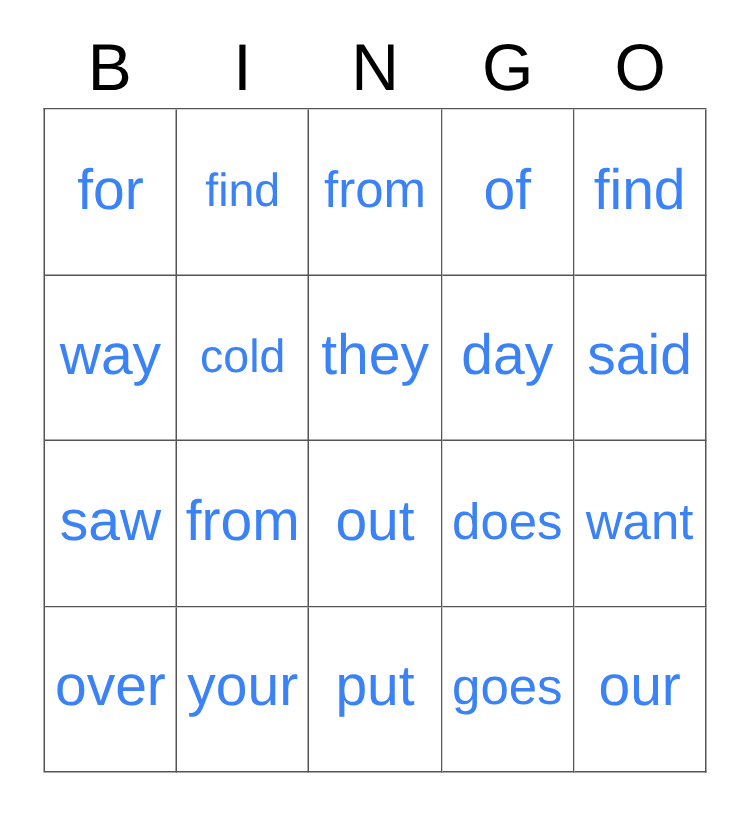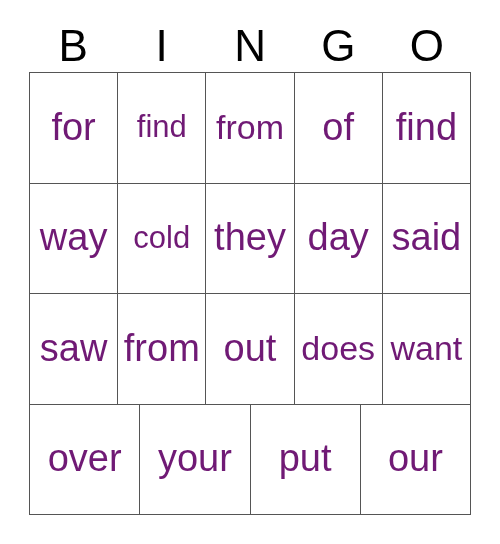--- a/index.html
+++ b/index.html
@@ -76,21 +76,21 @@
     display: flex;
     align-items: center;
     justify-content: center;
     overflow: hidden;
     padding: 0 1px;
   }
   .cell-text {
     font-size: 38px;
     line-height: 1.05;
     white-space: nowrap;
-    color: #701a75;
+    color: #3b82f6;
     text-align: center;
     display: block;
   }
   
   .cell-text.fit-sm {
     font-size: 31px;
   }
   .cell-text.fit-md {
     font-size: 34px;
   }
@@ -169,18 +169,21 @@
       <div class="grid-cell">
           <span class="cell-text">over</span>
         </div>
       <div class="grid-cell">
           <span class="cell-text">your</span>
         </div>
       <div class="grid-cell">
           <span class="cell-text">put</span>
         </div>
       <div class="grid-cell">
+          <span class="cell-text fit-md">goes</span>
+        </div>
+      <div class="grid-cell">
           <span class="cell-text">our</span>
         </div>
     </div>
 
   </div>
 </div>
 
 </body></html>

